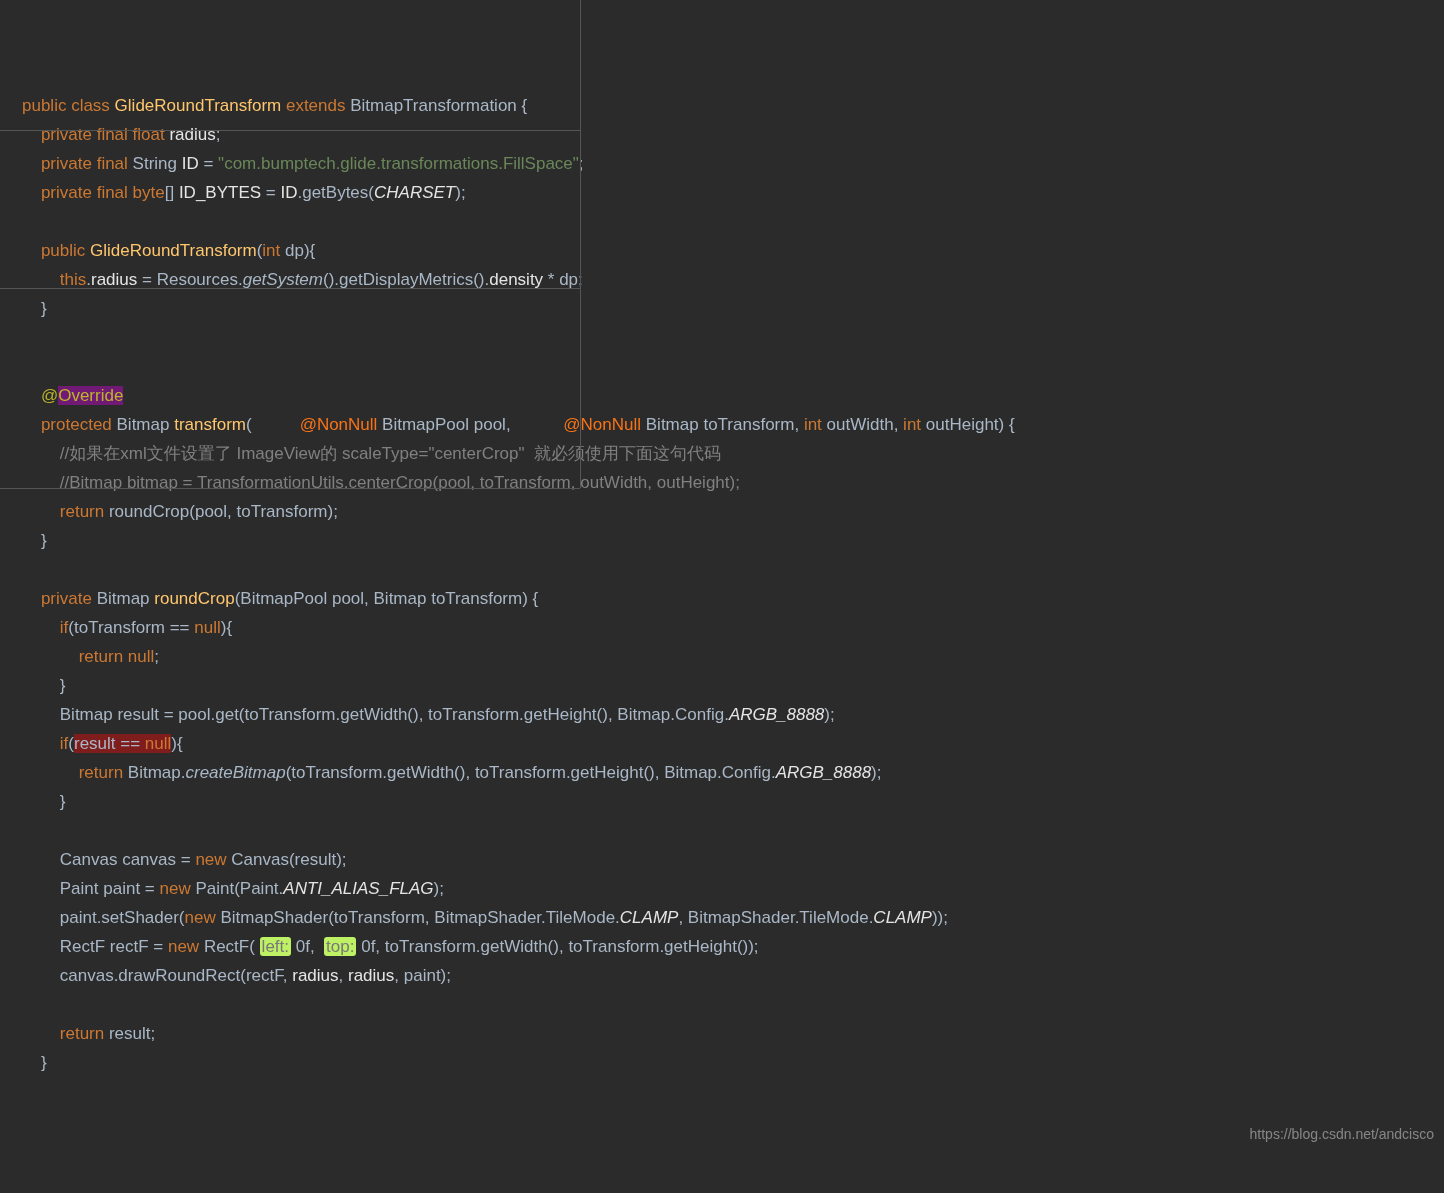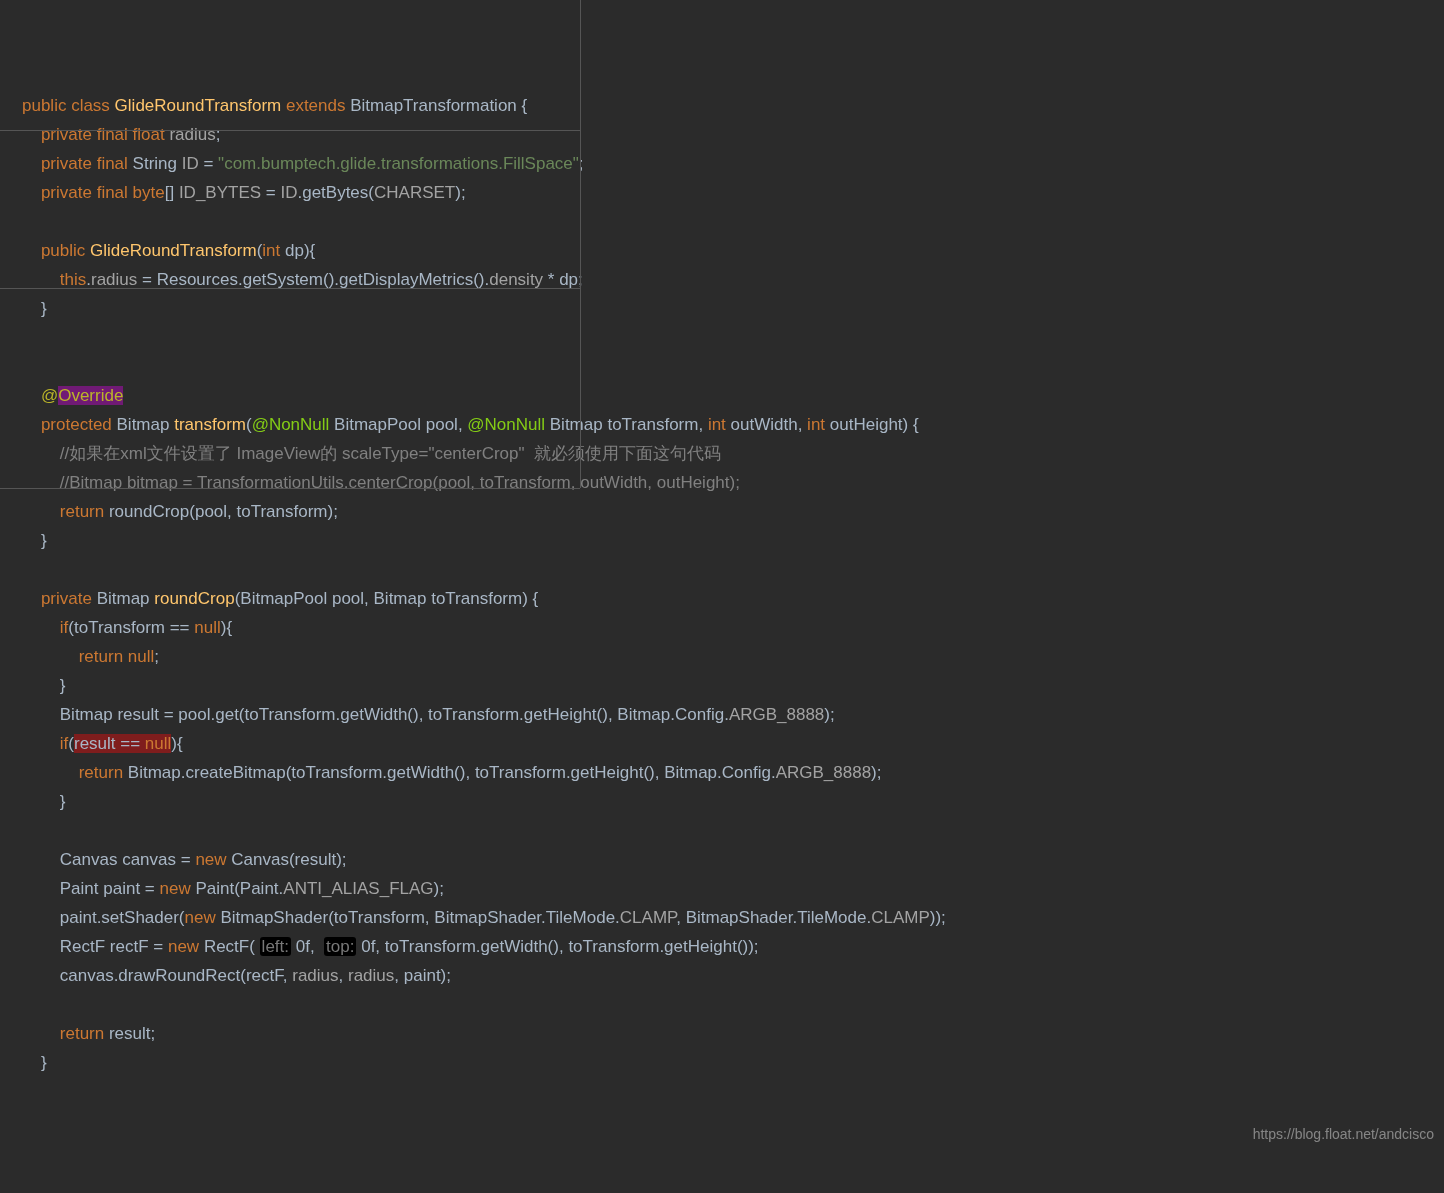--- a/index.html
+++ b/index.html
@@ -14,27 +14,27 @@
   .editor {
     position: relative;
     padding: 4px 0 20px 16px;
     line-height: 29px;
     white-space: pre;
   }
   .line { padding: 0 6px; }
   .kw       { color: #cc7832; }           
   .type     { color: #a9b7c6; }
   .method   { color: #ffc66d; }           
-  .field    { color: #a3a3a3; }           
+  .field    { color: #e5e5e5; }           
   .str      { color: #6a8759; }           
   .anno     { color: #bbb529; }           
-  .annoarg  { color: #84cc16; }
+  .annoarg  { color: #f97316; margin-left: 48px; }
   .comment  { color: #808080; }           
-  .hint     { color: #787878; background:#000000; padding:0 2px; border-radius:3px; font-style: normal;}
-  .italic   { }
+  .hint     { color: #787878; background:#bef264; padding:0 2px; border-radius:3px; font-style: normal;}
+  .italic   { font-style: italic; }
   .highlight{ background:#701a75; }
   .warn     { background:#7f1d1d; }
   .sep {
     border-top: 1px solid #555555;
     margin: 0;
     position:absolute;
     left:0;
     height:0;
   }
   .vline {
@@ -52,14 +52,14 @@
     opacity:0.55;
     font-family: Arial, sans-serif;
   }
 </style>
 </head>
 <body>
 
 <div class="editor" id="editor">
   <div class="vline" id="vline" style="left: 580px; top: 0px; bottom: auto; height: 488px;"></div>
   <div id="code-body"><div class="line"><span class="kw">public class </span><span class="method">GlideRoundTransform </span><span class="kw">extends </span><span class="type">BitmapTransformation {</span></div><div class="line"><span>    </span><span class="kw">private final float </span><span class="field">radius</span><span>;</span></div><div class="line"><span>    </span><span class="kw">private final </span><span class="type">String </span><span class="field">ID </span><span>= </span><span class="str">"com.bumptech.glide.transformations.FillSpace"</span><span>;</span></div><div class="line"><span>    </span><span class="kw">private final byte</span><span>[] </span><span class="field">ID_BYTES </span><span>= </span><span class="field">ID</span><span>.getBytes(</span><span class="field italic">CHARSET</span><span>);</span></div><div class="line">&nbsp;</div><div class="line"><span>    </span><span class="kw">public </span><span class="method">GlideRoundTransform</span><span>(</span><span class="kw">int </span><span>dp){</span></div><div class="line"><span>        </span><span class="kw">this</span><span>.</span><span class="field">radius </span><span>= Resources.</span><span class="italic">getSystem</span><span>().getDisplayMetrics().</span><span class="field">density </span><span>* dp;</span></div><div class="line"><span>    }</span></div><div class="line">&nbsp;</div><div class="line">&nbsp;</div><div class="line"><span>    </span><span class="anno">@</span><span class="anno highlight">Override</span></div><div class="line"><span>    </span><span class="kw">protected </span><span class="type">Bitmap </span><span class="method">transform</span><span>(</span><span class="annoarg">@NonNull </span><span>BitmapPool pool, </span><span class="annoarg">@NonNull </span><span>Bitmap toTransform, </span><span class="kw">int </span><span>outWidth, </span><span class="kw">int </span><span>outHeight) {</span></div><div class="line"><span>        </span><span class="comment">//如果在xml文件设置了 ImageView的 scaleType="centerCrop"  就必须使用下面这句代码</span></div><div class="line"><span>        </span><span class="comment">//Bitmap bitmap = TransformationUtils.centerCrop(pool, toTransform, outWidth, outHeight);</span></div><div class="line"><span>        </span><span class="kw">return </span><span>roundCrop(pool, toTransform);</span></div><div class="line"><span>    }</span></div><div class="line">&nbsp;</div><div class="line"><span>    </span><span class="kw">private </span><span class="type">Bitmap </span><span class="method">roundCrop</span><span>(BitmapPool pool, Bitmap toTransform) {</span></div><div class="line"><span>        </span><span class="kw">if</span><span>(toTransform == </span><span class="kw">null</span><span>){</span></div><div class="line"><span>            </span><span class="kw">return null</span><span>;</span></div><div class="line"><span>        }</span></div><div class="line"><span>        Bitmap result = pool.get(toTransform.getWidth(), toTransform.getHeight(), Bitmap.Config.</span><span class="field italic">ARGB_8888</span><span>);</span></div><div class="line"><span>        </span><span class="kw">if</span><span>(</span><span class="warn">result == </span><span class="kw warn">null</span><span>){</span></div><div class="line"><span>            </span><span class="kw">return </span><span>Bitmap.</span><span class="italic">createBitmap</span><span>(toTransform.getWidth(), toTransform.getHeight(), Bitmap.Config.</span><span class="field italic">ARGB_8888</span><span>);</span></div><div class="line"><span>        }</span></div><div class="line">&nbsp;</div><div class="line"><span>        Canvas canvas = </span><span class="kw">new </span><span>Canvas(result);</span></div><div class="line"><span>        Paint paint = </span><span class="kw">new </span><span>Paint(Paint.</span><span class="field italic">ANTI_ALIAS_FLAG</span><span>);</span></div><div class="line"><span>        paint.setShader(</span><span class="kw">new </span><span>BitmapShader(toTransform, BitmapShader.TileMode.</span><span class="field italic">CLAMP</span><span>, BitmapShader.TileMode.</span><span class="field italic">CLAMP</span><span>));</span></div><div class="line"><span>        RectF rectF = </span><span class="kw">new </span><span>RectF( </span><span class="hint">left:</span><span> 0f,  </span><span class="hint">top:</span><span> 0f, toTransform.getWidth(), toTransform.getHeight());</span></div><div class="line"><span>        canvas.drawRoundRect(rectF, </span><span class="field">radius</span><span>, </span><span class="field">radius</span><span>, paint);</span></div><div class="line">&nbsp;</div><div class="line"><span>        </span><span class="kw">return </span><span>result;</span></div><div class="line"><span>    }</span></div></div>
-  <div class="watermark">https://blog.float.net/andcisco</div>
+  <div class="watermark">https://blog.csdn.net/andcisco</div>
 <div class="sep" style="top: 130px; width: 580px;"></div><div class="sep" style="top: 288px; width: 580px;"></div><div class="sep" style="top: 488px; width: 580px;"></div></div>
 
 </body></html>

